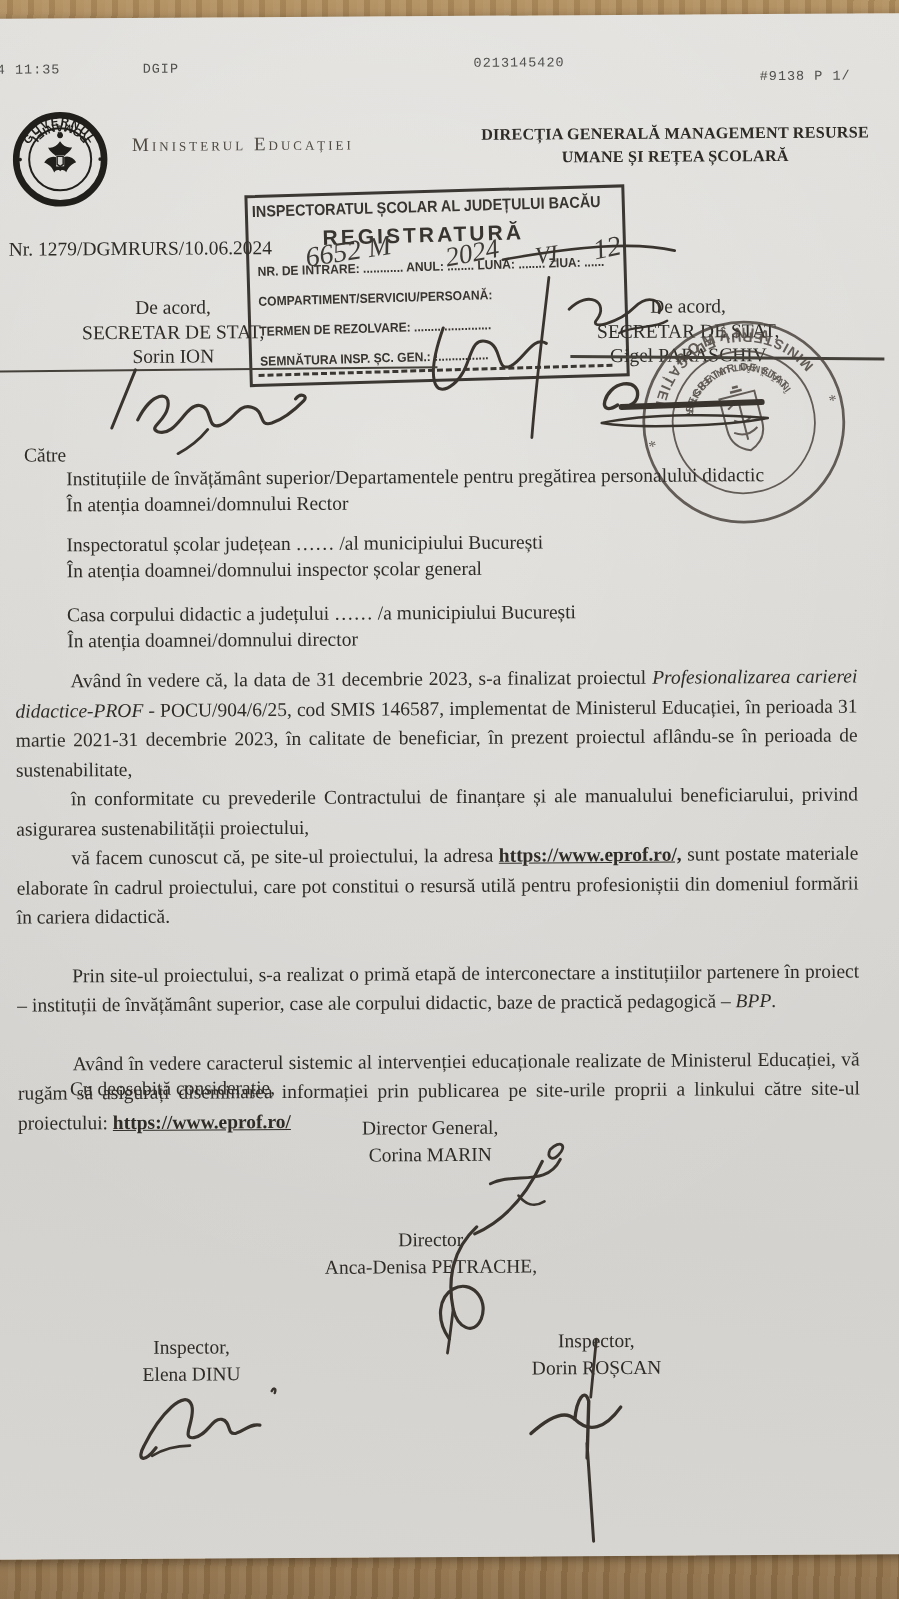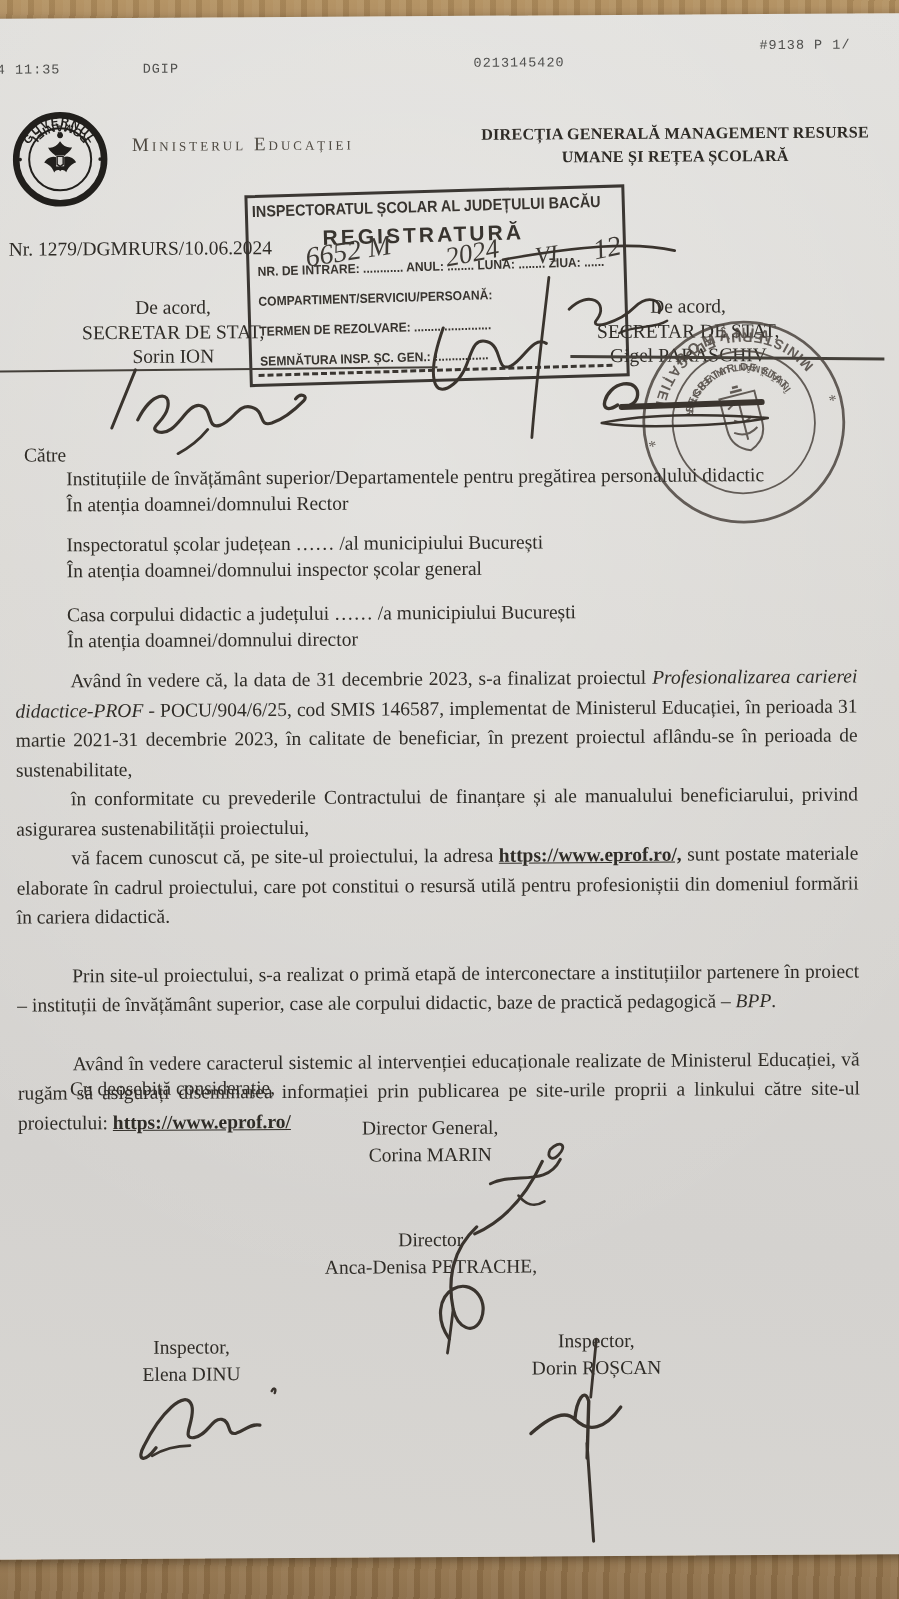--- a/index.html
+++ b/index.html
@@ -40,21 +40,21 @@
 </style>
 </head>
 <body>
 
 <div class="page">
   <div class="paper">
 
     <div class="abs fax" style="left:4px;top:44px;">24 11:35</div>
     <div class="abs fax" style="left:128px;top:44px;margin-left:31px;">DGIP</div>
     <div class="abs fax" style="left:490px;top:40px;">0213145420</div>
-    <div class="abs fax" style="left:776px;top:24px;">#9138 P  1/</div>
+    <div class="abs fax" style="left:776px;top:55px;">#9138 P  1/</div>
 
     <svg class="abs" style="left:28px;top:93px;" width="96" height="96" viewBox="0 0 96 96">
       <circle cx="48" cy="48" r="44" fill="none" stroke="#211f1c" stroke-width="6.5"></circle>
       <circle cx="48" cy="48" r="31" fill="none" stroke="#211f1c" stroke-width="2"></circle>
       <defs>
         <path id="govTop" d="M 14,48 A 34,34 0 0 1 82,48"></path>
         <path id="govBot" d="M 84,48 A 36,36 0 0 0 12,48"></path>
       </defs>
       <text font-family="Liberation Sans" font-size="11.5" font-weight="bold" fill="#211f1c" letter-spacing="1.5">
         <textPath href="#govTop" startOffset="50%" text-anchor="middle">GUVERNUL</textPath>

